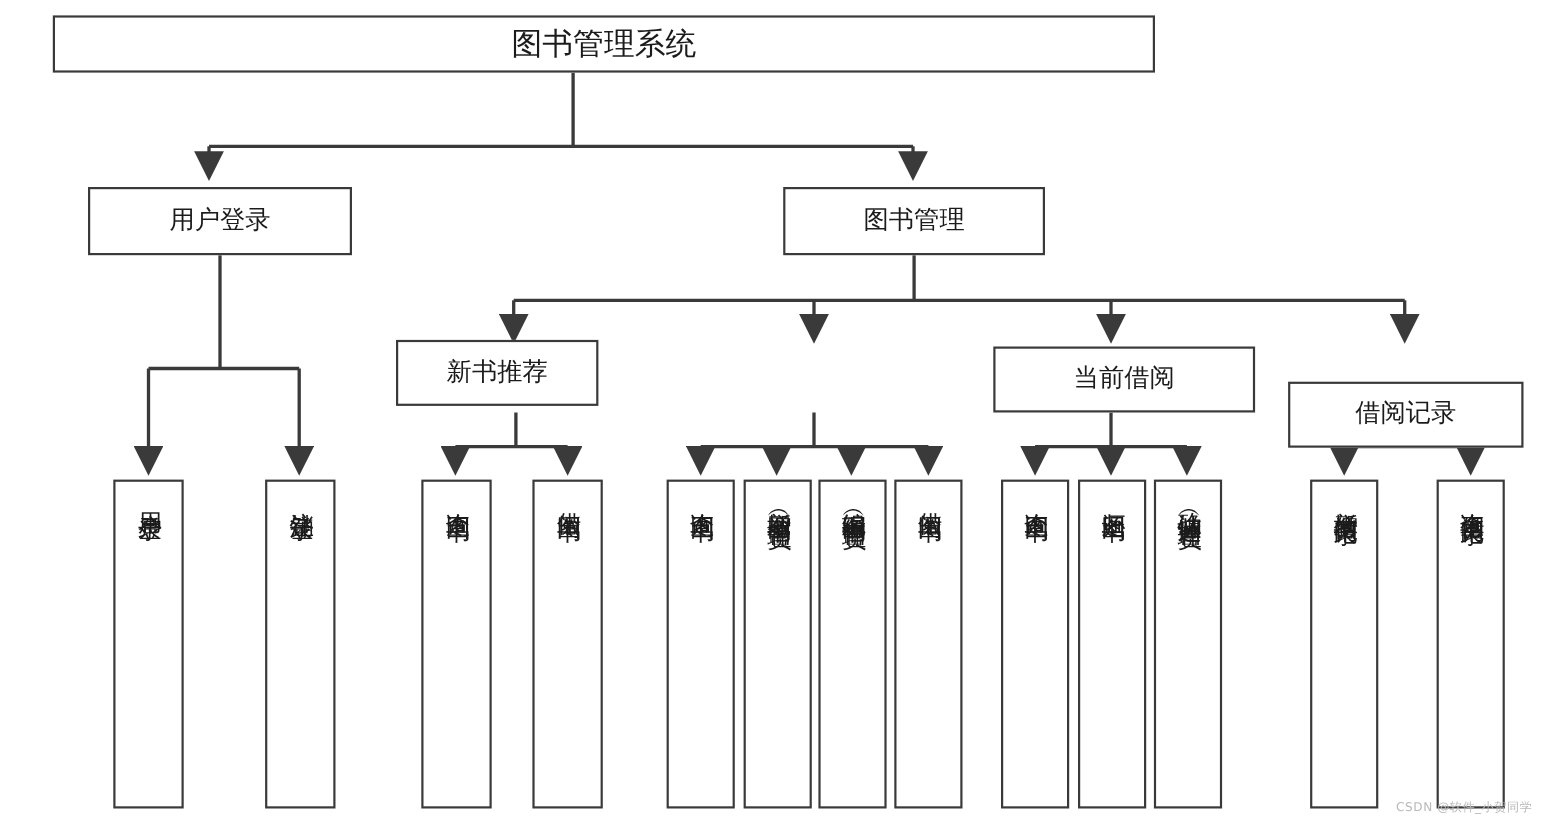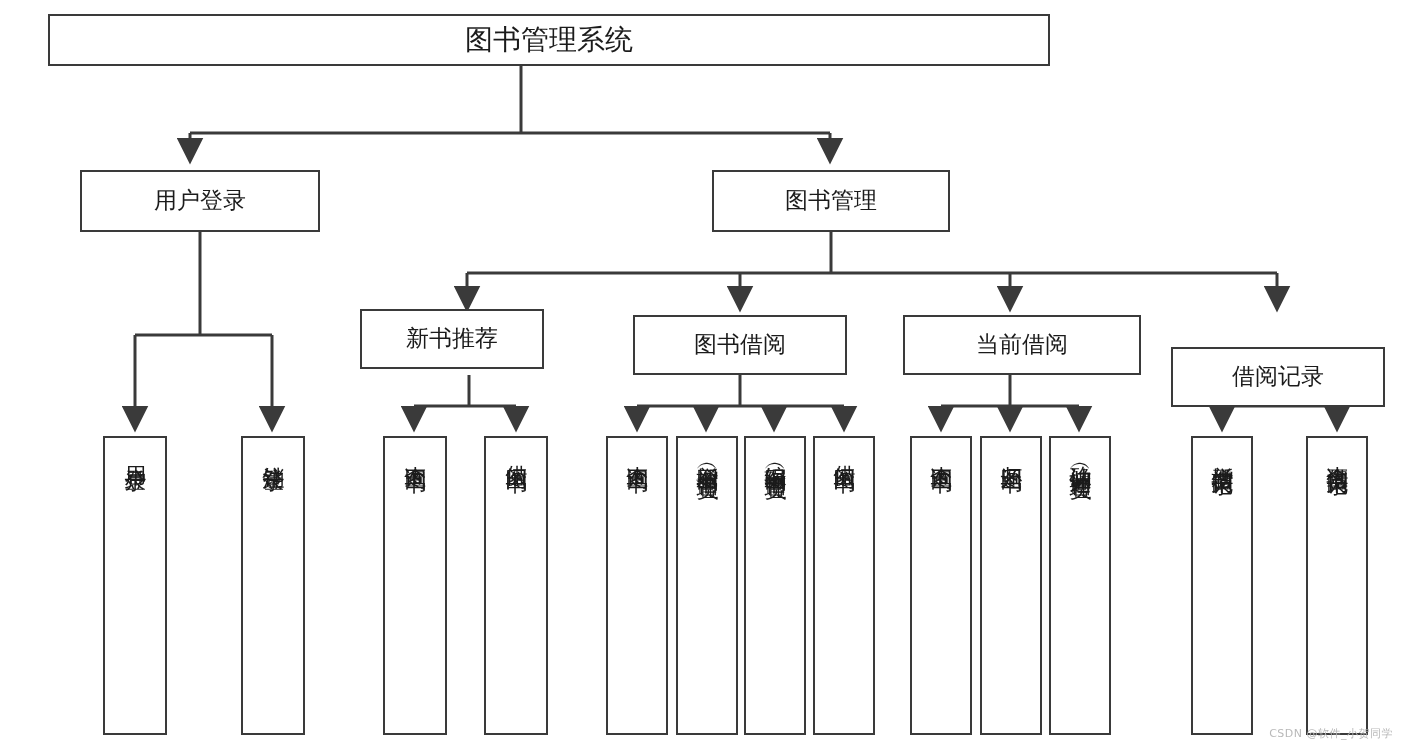--- a/index.html
+++ b/index.html
@@ -131,23 +131,20 @@
   <div class="node branch" style="left:80px; top:170px; width:240px; height:62px;">
     <span class="htext">用户登录</span>
   </div>
   <div class="node branch" style="left:712px; top:170px; width:238px; height:62px;">
     <span class="htext">图书管理</span>
   </div>
 
   <div class="node branch" style="left:360px; top:297px; width:184px; height:60px;margin-top:12px;">
     <span class="htext">新书推荐</span>
   </div>
-  <div class="node branch" style="left:633px; top:315px; width:214px; height:60px;">
-    <span class="htext">图书借阅</span>
-  </div>
   <div class="node branch" style="left:903px; top:315px; width:238px; height:60px;">
     <span class="htext">当前借阅</span>
   </div>
   <div class="node branch" style="left:1171px; top:315px; width:214px; height:60px;margin-top:32px;">
     <span class="htext">借阅记录</span>
   </div>
 
   <div class="node leaf" style="left:103px; top:436px; width:64px; height:299px;">
     <span class="vtext">用户登录</span>
   </div>

